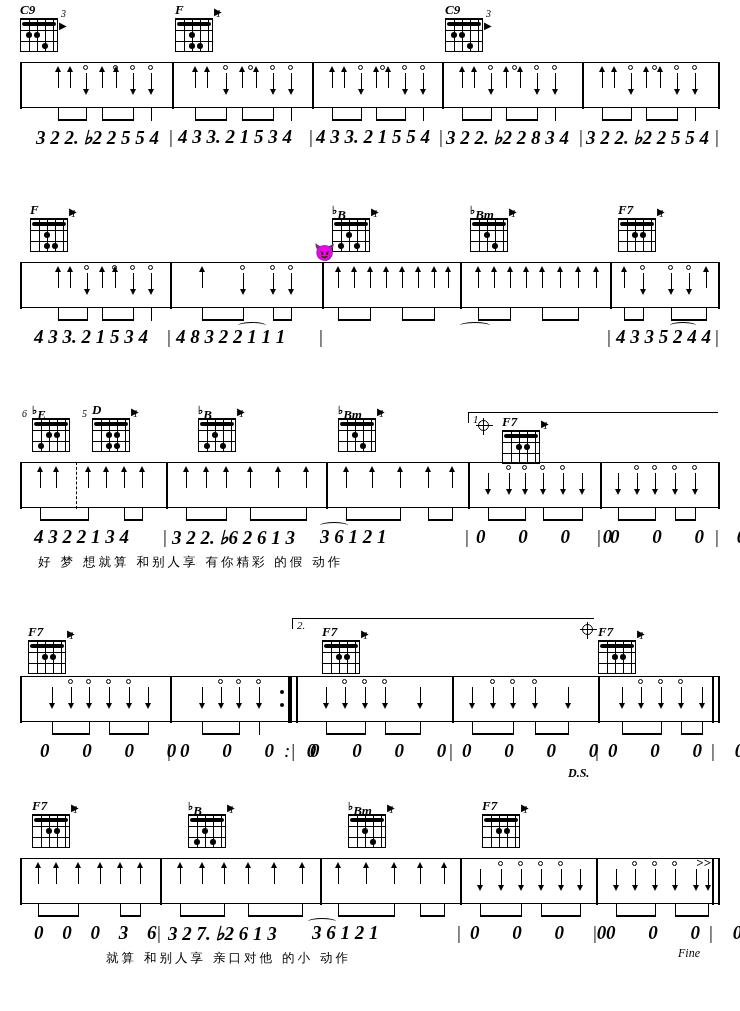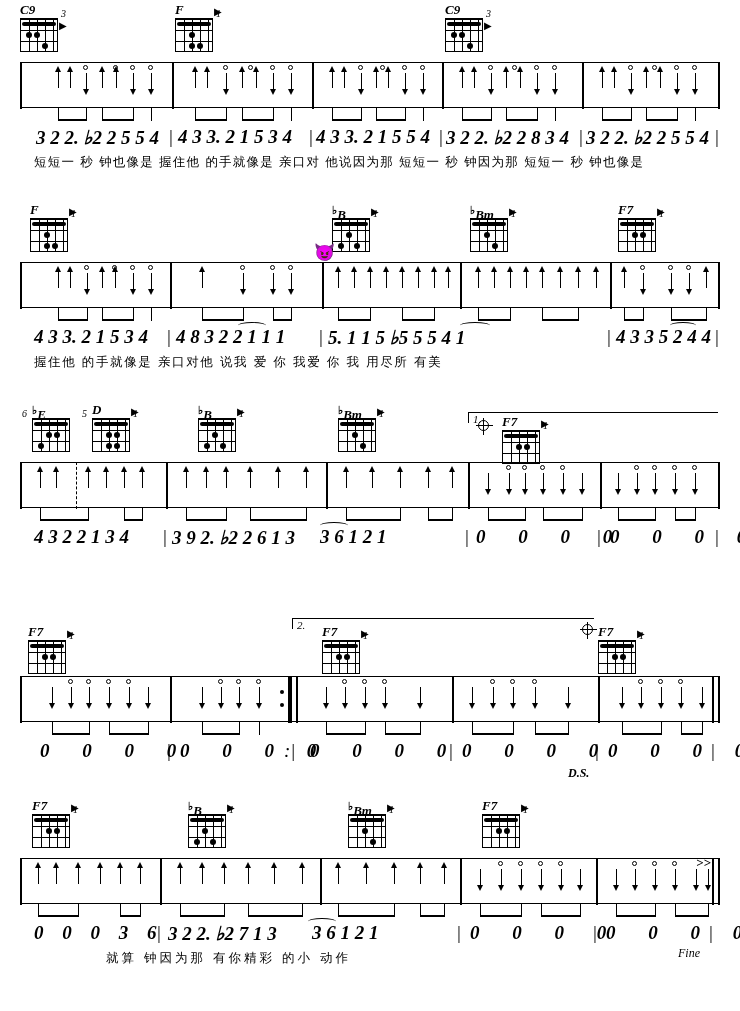--- a/index.html
+++ b/index.html
@@ -422,23 +422,20 @@
       <div class="num" style="left:158px;">4 3 3. 2 1 5 3 4</div>
       <div class="bar-sep" style="left:288px;">|</div>
       <div class="num" style="left:296px;">4 3 3. 2 1 5 5 4</div>
       <div class="bar-sep" style="left:418px;">|</div>
       <div class="num" style="left:426px;">3 2 2. ♭2 2 8 3 4</div>
       <div class="bar-sep" style="left:558px;">|</div>
       <div class="num" style="left:566px;">3 2 2. ♭2 2 5 5 4</div>
       <div class="bar-sep" style="left:694px;">|</div>
     </div>
 
-    <div class="lyricrow" style="top:150px;">
-      <div class="lyr" style="left:14px;letter-spacing:1.2px;">短短一 秒 钟也像是 握住他 的手就像是 亲口对 他说因为那 短短一 秒 钟因为那 短短一 秒 钟也像是</div>
-    </div>
   </div>
 
   <div class="system" style="position:absolute;left:20px;top:204px;height:180px;">
 
     <div class="chordbox" style="left:10px;top:0px;">
       <div class="chordname">F</div>
       <div class="grid">
         <div class="v" style="left:8px"></div>
           <div class="v" style="left:16px"></div>
         <div class="v" style="left:24px"></div>
@@ -630,31 +627,27 @@
         <div class="rstem" style="left:686px"></div>
       <div class="rbeam" style="left:651px;top:11px;width:35px"></div>
     </div>
 
     <div class="numrow" style="top:122px;">
       <div class="num" style="left:14px;">4 3 3. 2 1 5 3 4</div>
       <div class="bar-sep" style="left:146px;">|</div>
       <div class="num" style="left:156px;">4 8 3 2 2 1 1 1</div>
       <div class="tie" style="left:218px;top:-4px;width:28px;"></div>
       <div class="bar-sep" style="left:298px;">|</div>
-      <div class="num" style="left:308px;">5. 1 1 5 ♭5 5 5 4 1</div>
       <div class="tie" style="left:440px;top:-4px;width:30px;"></div>
       <div class="bar-sep" style="left:586px;">|</div>
       <div class="num" style="left:596px;">4 3 3 5 2 4 4</div>
       <div class="tie" style="left:650px;top:-4px;width:26px;"></div>
       <div class="bar-sep" style="left:694px;">|</div>
     </div>
 
-    <div class="lyricrow" style="top:150px;">
-      <div class="lyr" style="left:14px;letter-spacing:1.6px;">握住他 的手就像是 亲口对他 说我 爱 你 我爱 你 我 用尽所 有美</div>
-    </div>
   </div>
 
   <div class="system" style="position:absolute;left:20px;top:404px;height:180px;">
 
     <div class="chordbox" style="left:12px;top:0px;">
       <div class="chordname"><sup class="flat">♭</sup>E</div>
       <div class="grid">
         <div class="v" style="left:8px"></div>
           <div class="v" style="left:16px"></div>
         <div class="v" style="left:24px"></div>
@@ -854,30 +847,33 @@
         <div class="rstem" style="left:635px"></div>
       <div class="rbeam" style="left:598px;top:11px;width:37px"></div>
       <div class="rstem" style="left:655px"></div>
         <div class="rstem" style="left:675px"></div>
       <div class="rbeam" style="left:655px;top:11px;width:20px"></div>
     </div>
 
     <div class="numrow" style="top:122px;">
       <div class="num" style="left:14px;">4 3 2 2 1 3 4</div>
       <div class="bar-sep" style="left:142px;">|</div>
-      <div class="num" style="left:152px;">3 9 2. ♭2 2 6 1 3</div>
+      <div class="num" style="left:152px;">3 2 2. ♭6 2 6 1 3</div>
       <div class="tie" style="left:300px;top:-4px;width:28px;"></div>
       <div class="num" style="left:300px;">3 6 1 2 1</div>
       <div class="bar-sep" style="left:444px;">|</div>
       <div class="num" style="left:456px;letter-spacing:14px;">0 0 0 0</div>
       <div class="bar-sep" style="left:576px;">|</div>
       <div class="num" style="left:590px;letter-spacing:14px;">0 0 0 0</div>
       <div class="bar-sep" style="left:694px;">|</div>
     </div>
 
+    <div class="lyricrow" style="top:150px;">
+      <div class="lyr" style="left:18px;letter-spacing:3px;">好 梦 想就算 和别人享 有你精彩 的假 动作</div>
+    </div>
   </div>
 
   <div class="system" style="position:absolute;left:20px;top:618px;height:180px;">
 
     <div class="chordbox" style="left:8px;top:8px;">
       <div class="chordname">F7</div>
       <div class="grid">
         <div class="v" style="left:8px"></div>
           <div class="v" style="left:16px"></div>
         <div class="v" style="left:24px"></div>
@@ -1246,31 +1242,31 @@
         <div class="rstem" style="left:635px"></div>
       <div class="rbeam" style="left:596px;top:11px;width:39px"></div>
       <div class="rstem" style="left:655px"></div>
         <div class="rstem" style="left:688px"></div>
       <div class="rbeam" style="left:655px;top:11px;width:33px"></div>
     </div>
 
     <div class="numrow" style="top:122px;">
       <div class="num" style="left:14px;letter-spacing:7px;">0 0 0 3 6</div>
       <div class="bar-sep" style="left:136px;">|</div>
-      <div class="num" style="left:148px;">3 2 2. ♭2 7 1 3</div>
+      <div class="num" style="left:148px;">3 2 7. ♭2 6 1 3</div>
       <div class="tie" style="left:288px;top:-4px;width:28px;"></div>
       <div class="num" style="left:292px;">3 6 1 2 1</div>
       <div class="bar-sep" style="left:436px;">|</div>
       <div class="num" style="left:450px;letter-spacing:14px;">0 0 0 0</div>
       <div class="bar-sep" style="left:572px;">|</div>
       <div class="num" style="left:586px;letter-spacing:14px;">0 0 0 0</div>
       <div class="bar-sep" style="left:688px;">|</div>
     </div>
 
     <div class="lyricrow" style="top:150px;">
-      <div class="lyr" style="left:86px;letter-spacing:3px;">就算 钟因为那 有你精彩 的小 动作</div>
+      <div class="lyr" style="left:86px;letter-spacing:3px;">就算 和别人享 亲口对他 的小 动作</div>
     </div>
 
     <div class="mark" style="left:658px;top:146px;">Fine</div>
   </div>
 
 
 </div>
 
 </body></html>

